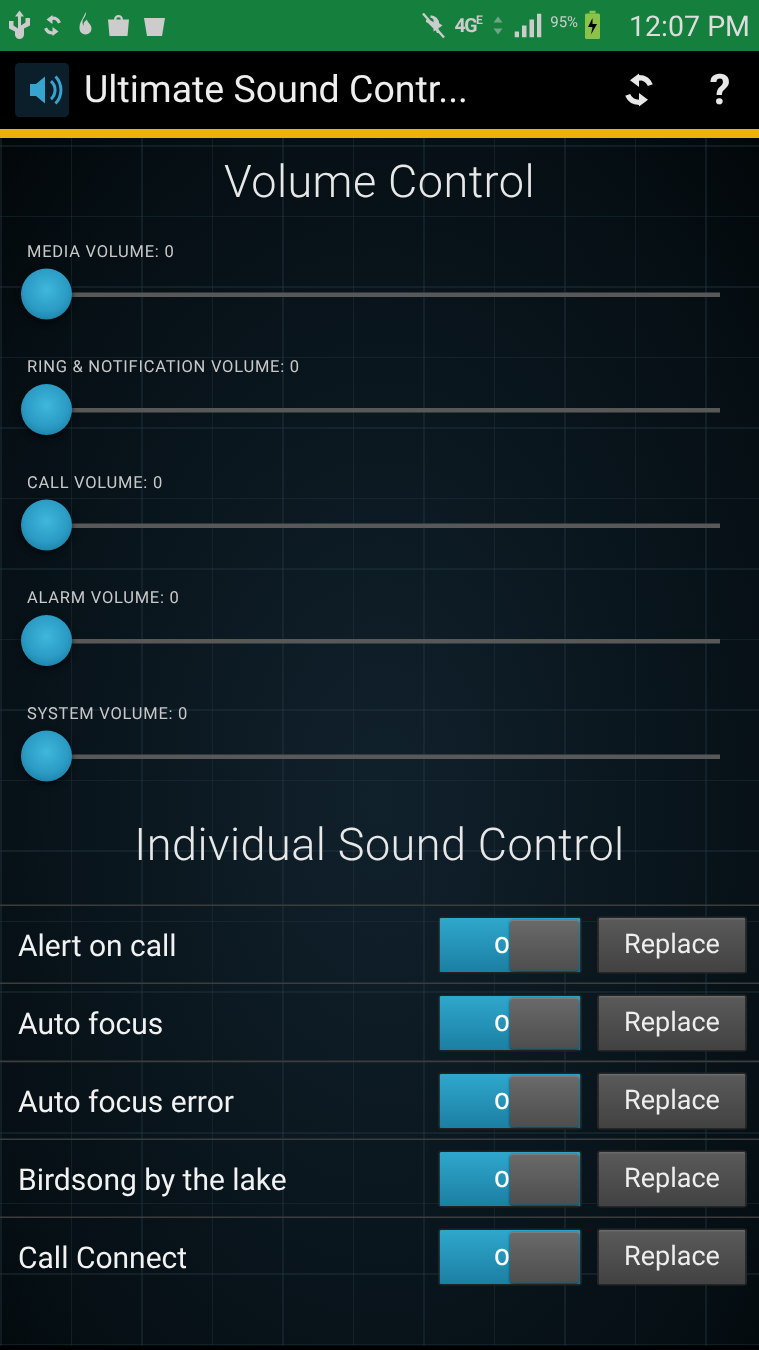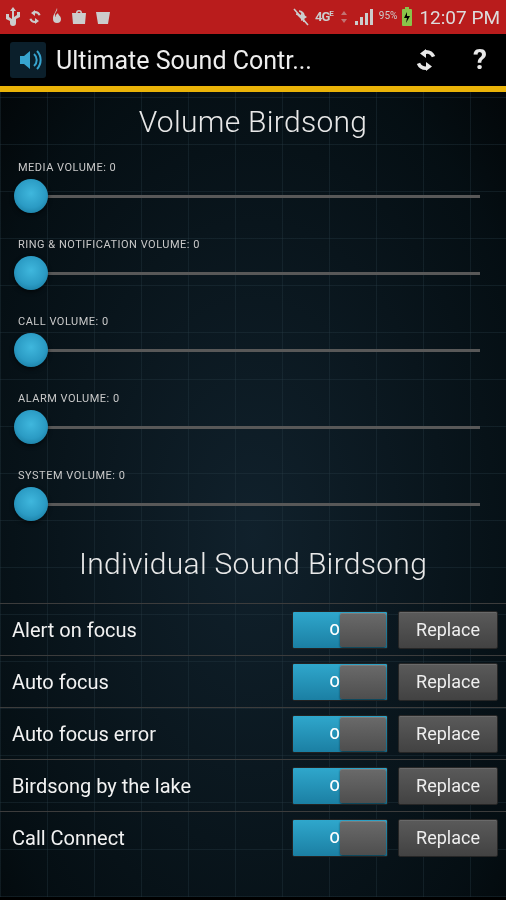--- a/index.html
+++ b/index.html
@@ -8,32 +8,32 @@
     height: 900px;
     background: #000;
     font-family: "Roboto", "Helvetica Neue", Arial, sans-serif;
     color: #fff;
     overflow: hidden;
     position: relative;
   }
   
   .status-bar {
     height: 34px;
-    background: #b91c1c;
+    background: #15803d;
     display: flex;
     align-items: center;
     padding: 0 6px;
     font-size: 15px;
     color: #ddd;
     justify-content: center;
   }
   .status-left { display: flex; align-items: center; gap: 6px; flex: 0 0 auto; }
   .status-right { margin-left: auto; display: flex; align-items: center; gap: 4px; }
   .status-right .pct { font-size: 10px; color: #ccc; position: relative; top: -2px; margin-left: 2px;}
-  .status-right .time { font-size: 19px; color: #ddd; margin-left: 2px; }
+  .status-right .time { font-size: 19px; color: #ddd; margin-left: 14px; }
   .ico { fill: #ccc; }
   .battery-svg .body { fill: #8bc34a; }
   .battery-svg .bolt { fill: #000; }
 
   
   .app-bar {
     height: 58px;
     background: #000;
     display: flex;
     align-items: center;
@@ -217,21 +217,21 @@
     <path d="M16 6a10 10 0 0 1 9.2 6.1l-3.3 1.2A6.5 6.5 0 0 0 16 9.5V5l-6 4.5 6 4.5V10.5" fill="#e8e8e8"></path>
     <path d="M16 26a10 10 0 0 1-9.2-6.1l3.3-1.2A6.5 6.5 0 0 0 16 22.5V27l6-4.5-6-4.5v3.5" fill="#e8e8e8"></path>
   </svg>
   <svg class="action" viewBox="0 0 32 32">
     <text x="16" y="25" font-size="28" font-weight="700" text-anchor="middle" fill="#e8e8e8">?</text>
   </svg>
 </div>
 
 <div class="panel">
 
-  <h2 class="section">Volume Birdsong</h2>
+  <h2 class="section">Volume Control</h2>
 
   <div id="sliders">
       <div class="slider-block">
         <div class="slider-label">MEDIA VOLUME: 0</div>
         <div class="slider">
           <div class="thumb"></div>
           <div class="track"></div>
         </div>
       </div>
       <div class="slider-block">
@@ -257,25 +257,25 @@
       </div>
       <div class="slider-block">
         <div class="slider-label">SYSTEM VOLUME: 0</div>
         <div class="slider">
           <div class="thumb"></div>
           <div class="track"></div>
         </div>
       </div>
     </div>
 
-  <h2 class="section sec2">Individual Sound Birdsong</h2>
+  <h2 class="section sec2">Individual Sound Control</h2>
 
   <div class="rows" id="rows">
       <div class="row">
-        <div class="name">Alert on focus</div>
+        <div class="name">Alert on call</div>
         <div class="toggle on">
           <div class="half on-half">ON</div>
           <div class="knob"></div>
         </div>
         <div class="replace-btn">Replace</div>
       </div>
       <div class="row">
         <div class="name">Auto focus</div>
         <div class="toggle on">
           <div class="half on-half">ON</div>

